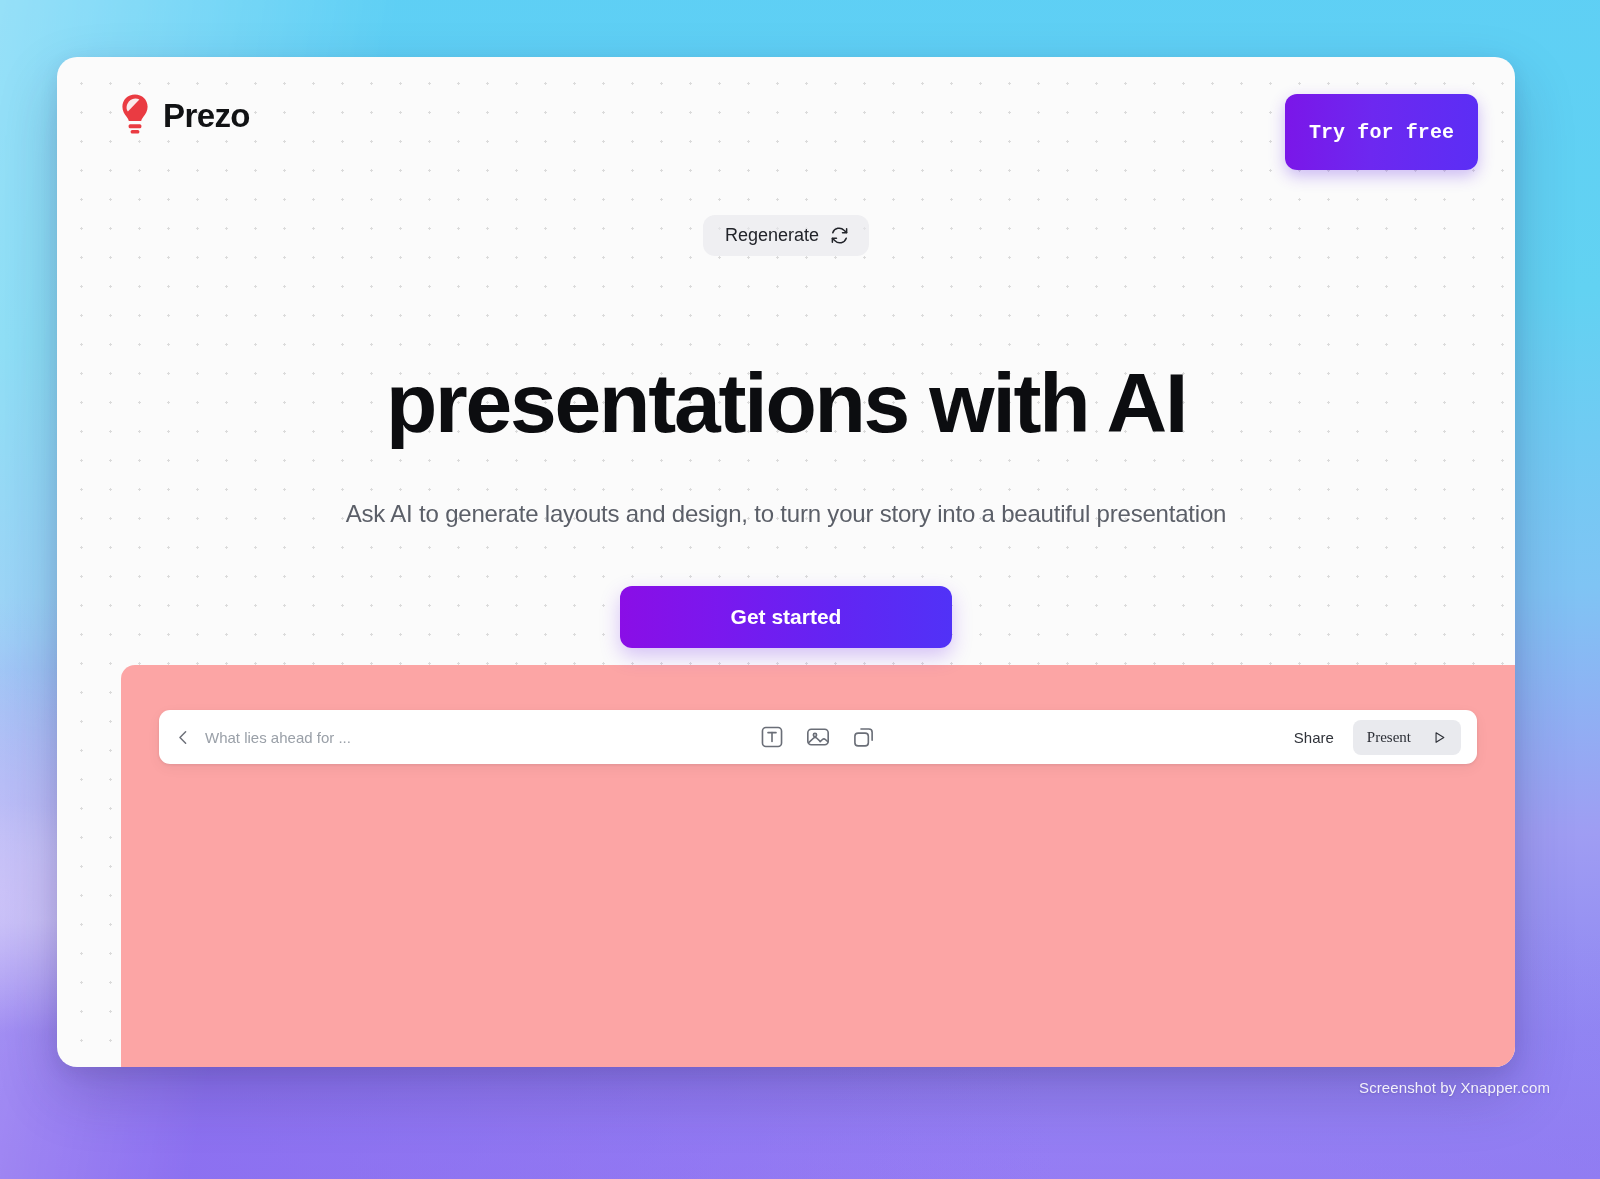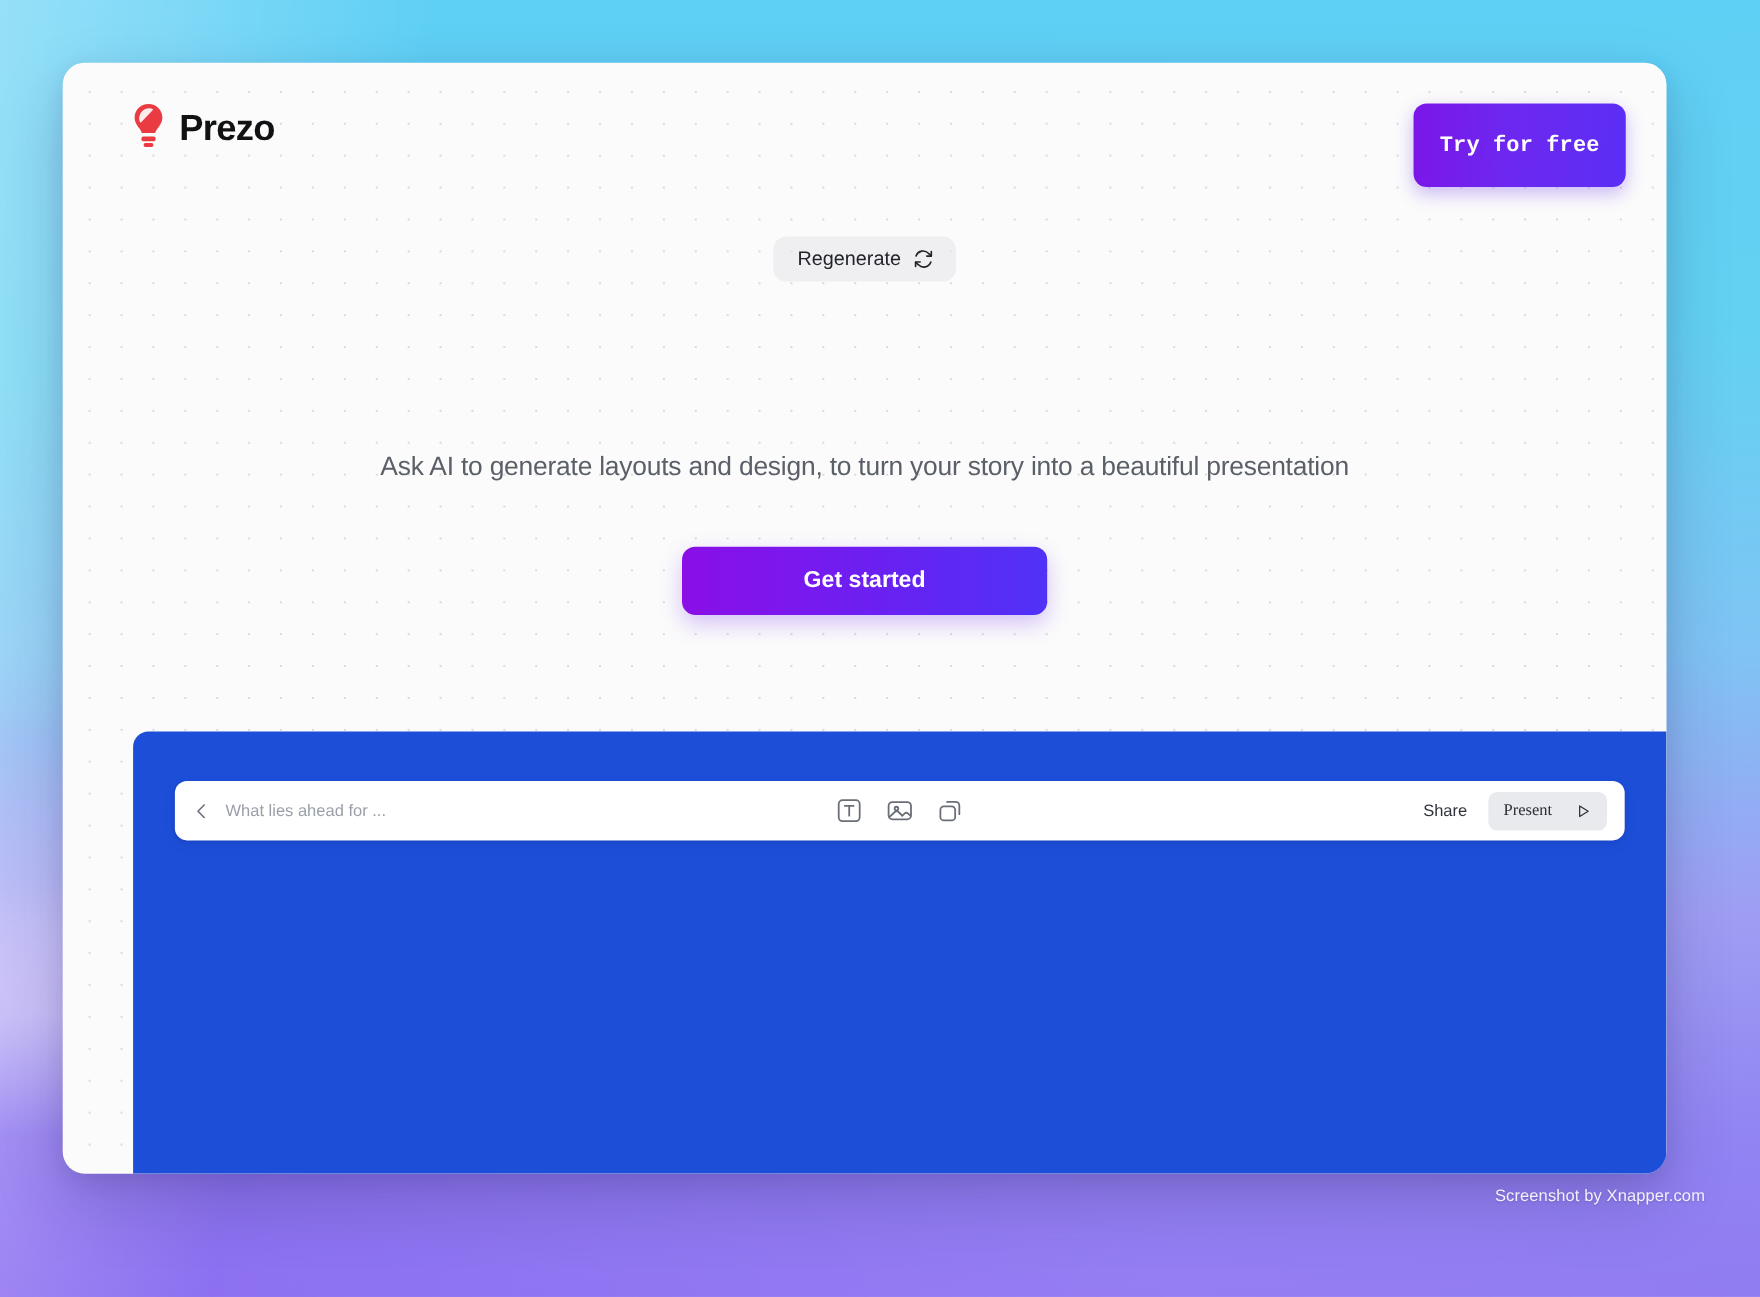--- a/index.html
+++ b/index.html
@@ -100,21 +100,21 @@
     background:linear-gradient(90deg, #8a0ee6 0%, #7a18ee 30%, #6225f3 66%, #5132f7 100%);
     color:#ffffff; font-size:21px; font-weight:bold;
     font-family:"Liberation Sans", sans-serif;
     box-shadow:0 8px 20px rgba(110,30,235,0.26);
   }
 
   
   .editor {
     position:absolute;
     left:64px; right:0; top:608px; bottom:0;
-    background:#1d4ed8;
+    background:#fca5a5;
     border-top-left-radius:14px;
     z-index:3;
   }
   .toolbar {
     position:absolute; left:38px; right:38px; top:45px; height:54px;
     background:#ffffff; border-radius:11px;
     box-shadow:0 1px 3px rgba(16,18,30,0.08), 0 4px 14px rgba(16,18,30,0.05);
     display:flex; align-items:center; padding:0 16px;
   }
   .tb-left { display:flex; align-items:center; gap:13px; min-width:0; }
@@ -180,20 +180,21 @@
           <path d="M3.5 8.5a8.5 8.5 0 0 1 14.2-3.1L21 8.3"></path>
           <polyline points="21,3.4 21,8.6 15.8,8.6"></polyline>
           <path d="M20.5 15.5a8.5 8.5 0 0 1-14.2 3.1L3 15.7"></path>
           <polyline points="3,20.6 3,15.4 8.2,15.4"></polyline>
         </svg>
       </span>
     </button>
 
     <h1 class="headline">
       <br>
+      <span>presentations with AI</span>
     </h1>
 
     <p class="subtitle">Ask AI to generate layouts and design, to turn your story into a beautiful presentation</p>
 
     <button class="cta">Get started</button>
   </div>
 
   <div class="editor">
     <div class="toolbar">
 

